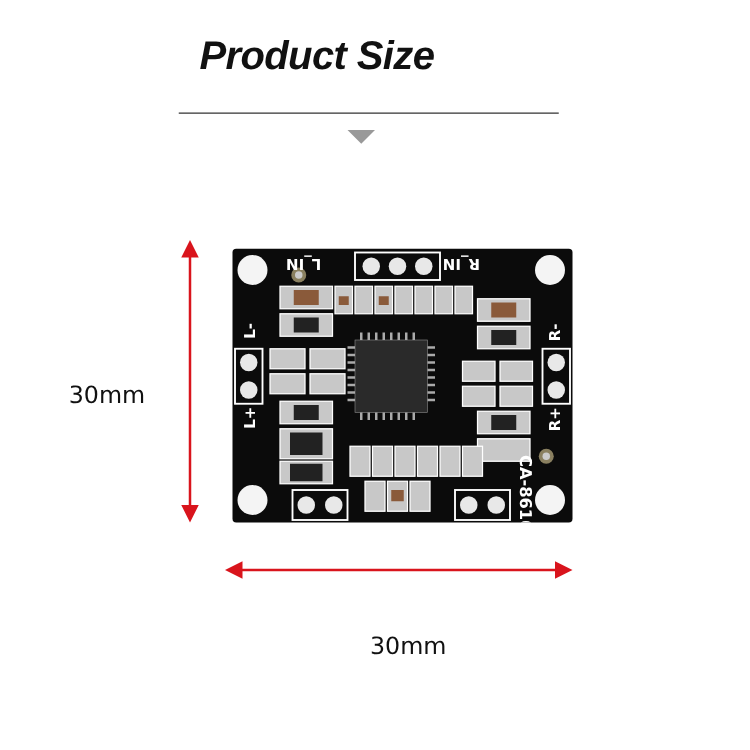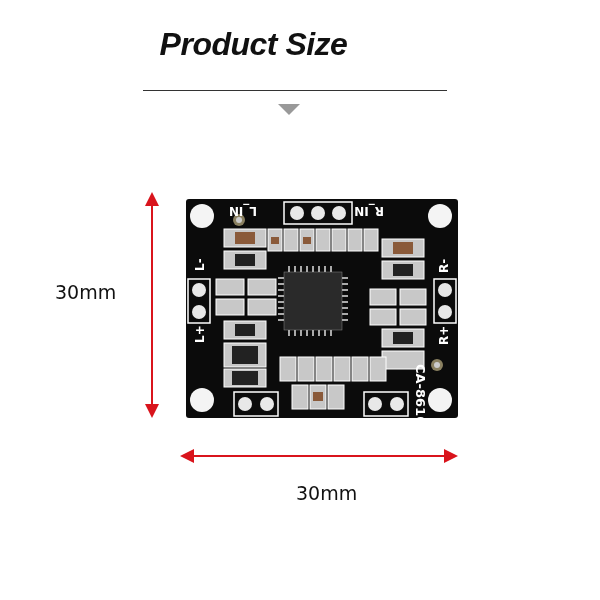--- a/index.html
+++ b/index.html
@@ -1,20 +1,20 @@
 <!DOCTYPE html>
 <html><head>
 <meta charset="utf-8">
 <style>
   html,body{margin:0;padding:0;background:#fff;}
   body{width:600px;height:600px;position:relative;overflow:hidden;font-family:"Liberation Sans",sans-serif;}
   .title{position:absolute;left:0;width:507px;top:26px;text-align:center;font-size:32px;font-weight:bold;font-style:italic;color:#111;letter-spacing:-0.5px;}
   .rule{position:absolute;left:143px;top:90px;width:304px;height:1px;background:#333;}
   .tri{position:absolute;left:278px;top:104px;width:0;height:0;border-left:11px solid transparent;border-right:11px solid transparent;border-top:11px solid #999;}
-  .dim{position:absolute;font-size:19px;color:#111;font-family:"DejaVu Sans",sans-serif;}
+  .dim{position:absolute;font-size:19px;color:#111;font-family:"DejaVu Sans",sans-serif;margin-top:24px;}
   .board{position:absolute;left:186px;top:199px;width:272px;height:219px;background:#0b0b0b;border-radius:3px;}
   svg{position:absolute;left:0;top:0;}
 </style>
 </head>
 <body>
 
 <div class="title">Product Size</div>
 <div class="rule"></div>
 <div class="tri"></div>
 

